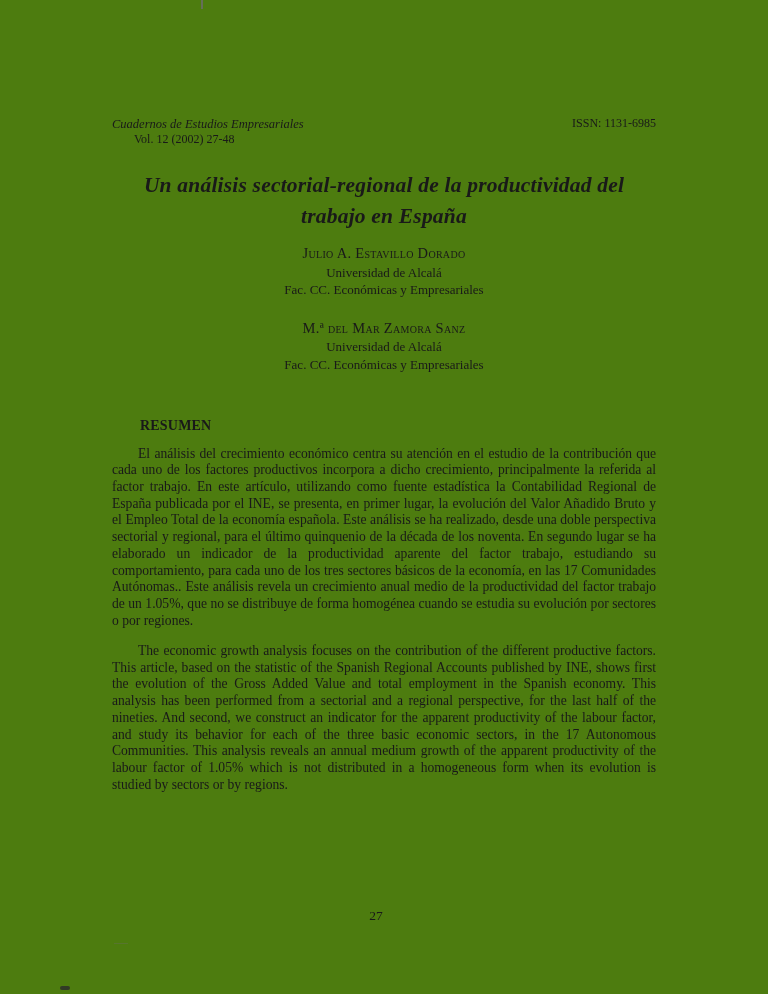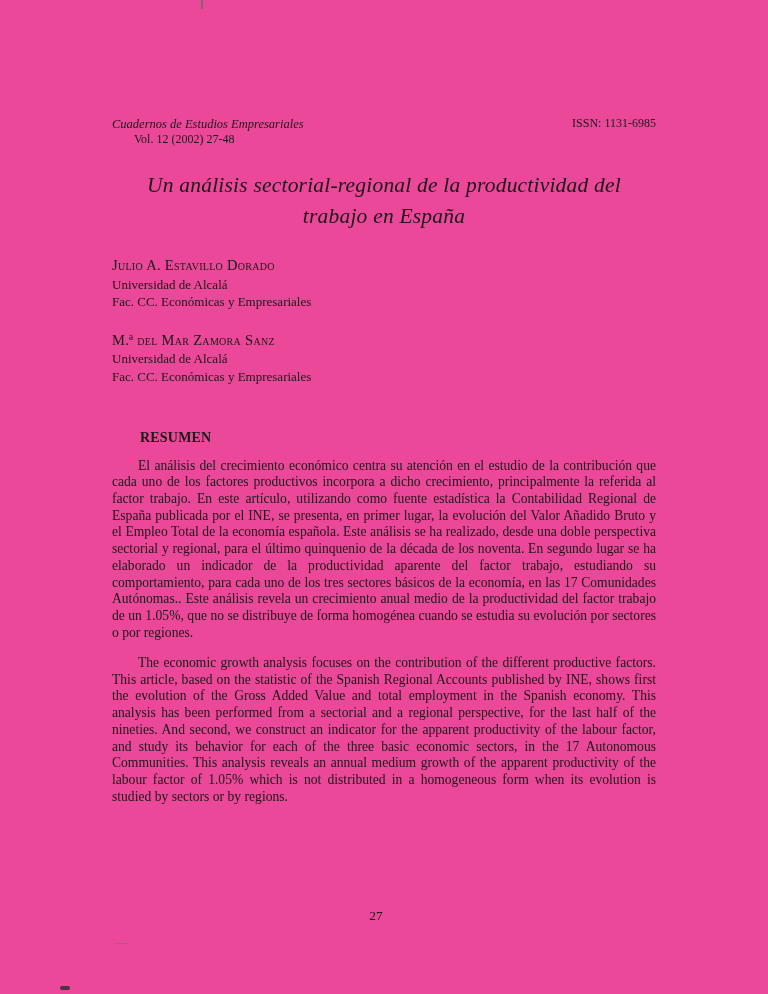--- a/index.html
+++ b/index.html
@@ -1,21 +1,21 @@
 <!DOCTYPE html>
 <html><head>
 <meta charset="utf-8">
 <style>
   html, body { margin: 0; padding: 0; background: #ffffff; }
   .page {
     position: relative;
     width: 768px;
     height: 994px;
     margin: 0 auto;
-    background: #ec4899;
+    background: #4d7c0f;
     box-sizing: border-box;
     padding: 116px 112px 0 112px;
     font-family: "Liberation Serif", serif;
     color: #191919;
     overflow: hidden;
   }
   
   .header-row {
     display: flex;
     justify-content: space-between;
@@ -26,28 +26,28 @@
   .journal-name { font-style: italic; }
   .journal-vol { font-style: normal; font-size: 12px; margin-left: 22px; }
   .issn { font-size: 12px; }
 
   
   .article-title {
     margin: 22px auto 0 auto;
     width: 92%;
     text-align: center;
     font-style: italic;
-    font-weight: normal;
+    font-weight: bold;
     font-size: 21.5px;
     line-height: 1.45;
     letter-spacing: 0.2px;
   }
 
   
-  .authors { margin-top: 24px; text-align: left; }
+  .authors { margin-top: 12px; text-align: center; }
   .author-block { margin-bottom: 20px; }
   .author-name {
     font-variant: small-caps;
     font-size: 14.5px;
     letter-spacing: 0.3px;
     line-height: 1.35;
   }
   .author-affil { font-size: 13px; line-height: 1.35; }
 
   

